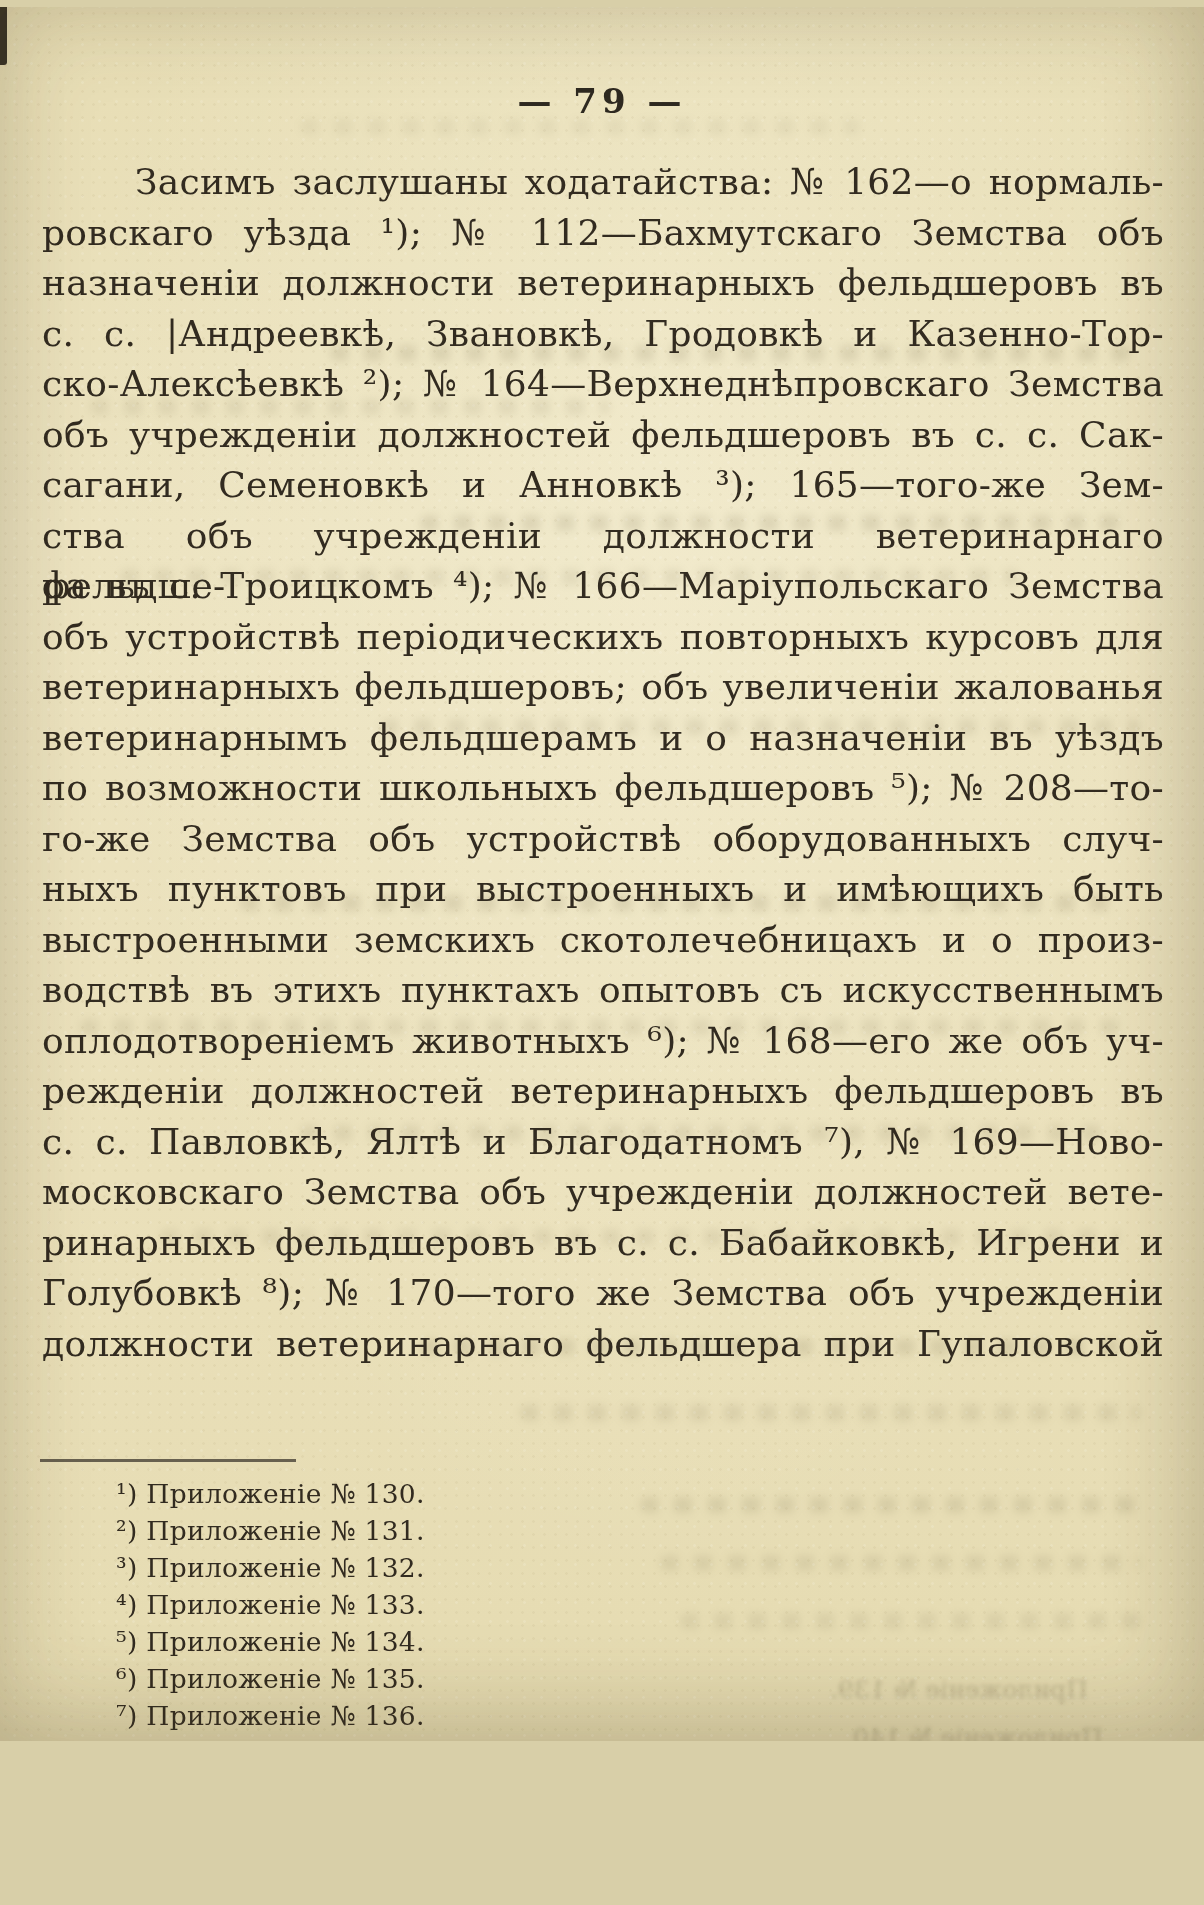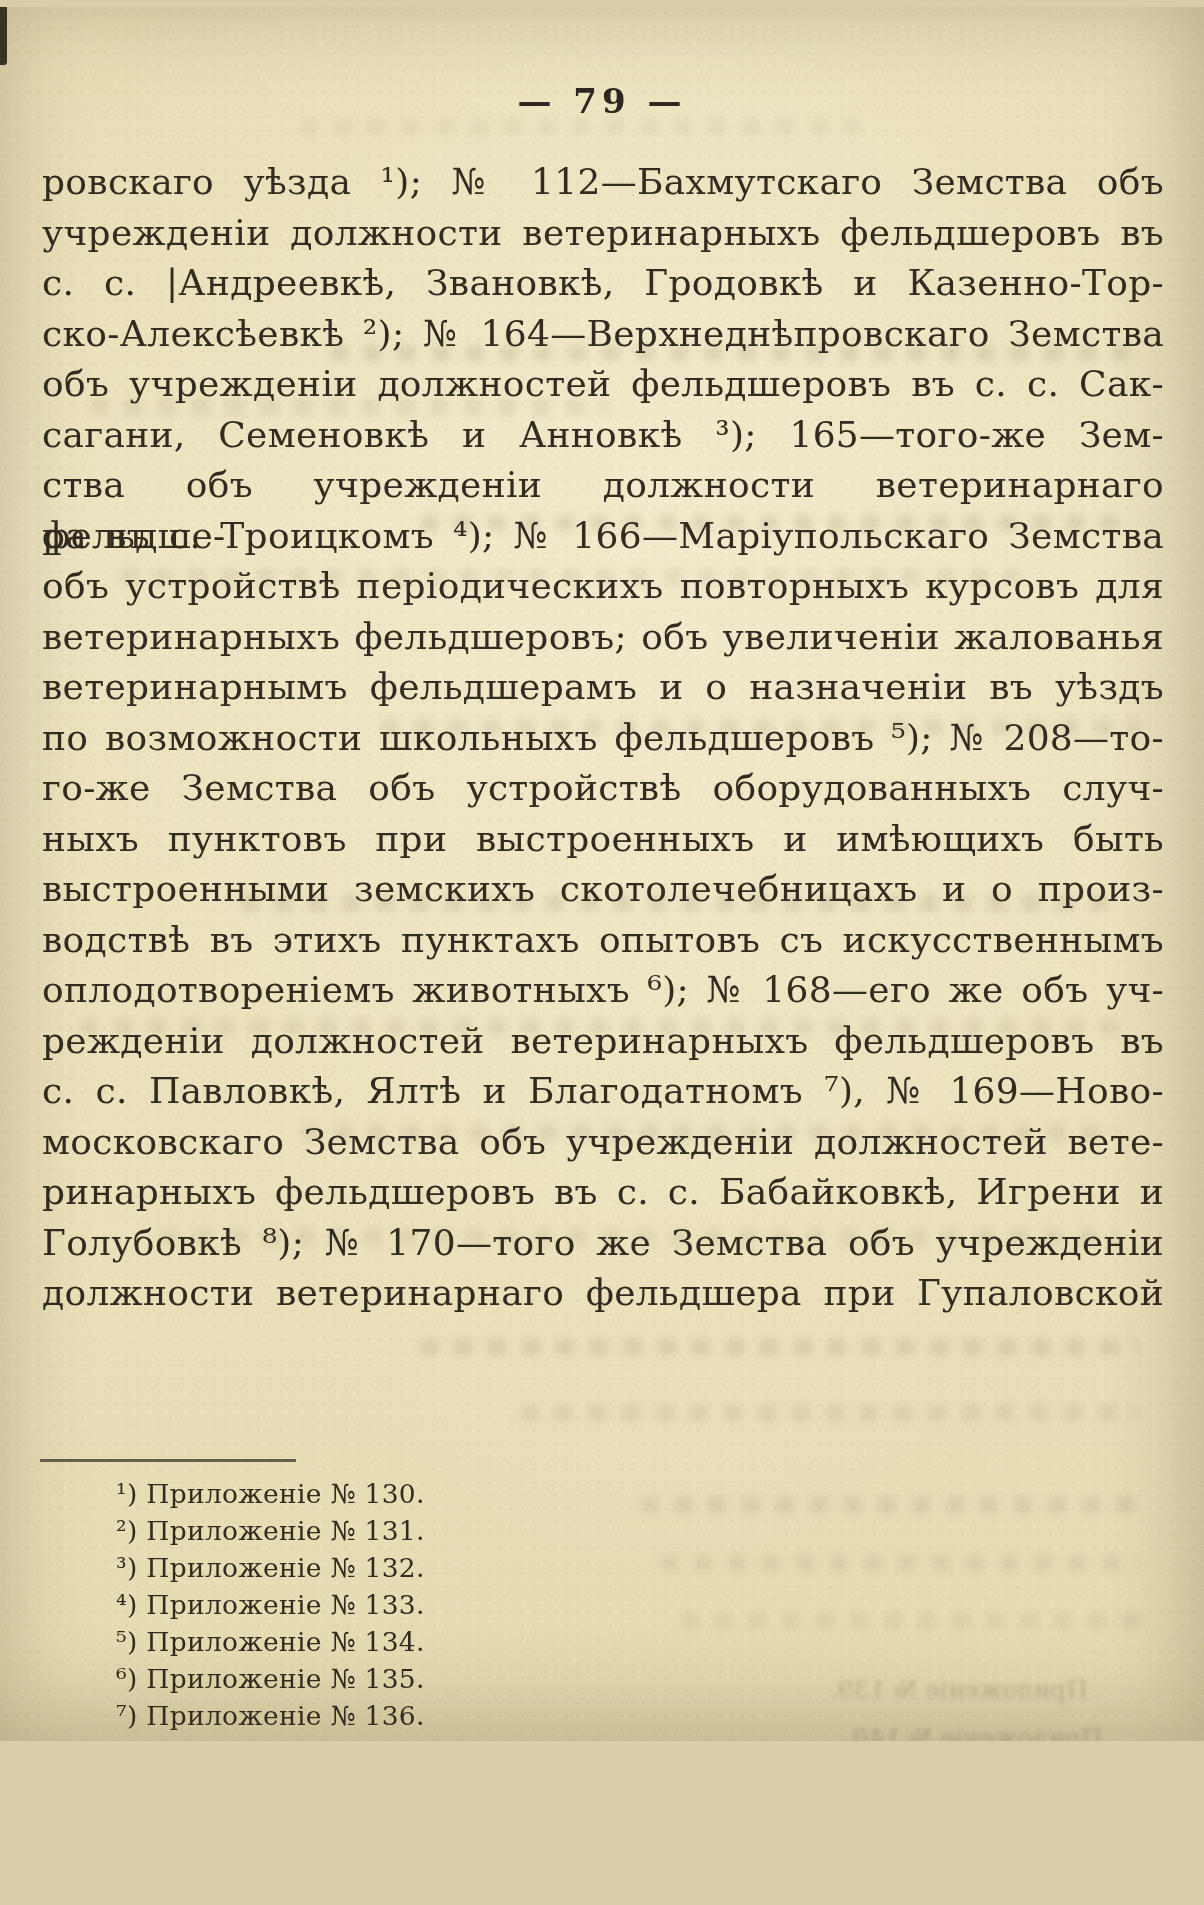--- a/index.html
+++ b/index.html
@@ -103,22 +103,23 @@
 
   <div class="bleed-text" style="left:830px;top:1668px;">Приложеніе № 139.</div>
   <div class="bleed-text" style="left:845px;top:1716px;">Приложеніе № 140.</div>
   <div class="bleed-text" style="left:855px;top:1762px;">Приложеніе № 141.</div>
 
   <div class="corner-artifact"></div>
 
   <div class="page-header">— 79 —</div>
 
   <div class="body-text">
+    <div class="text-line indent">Засимъ заслушаны ходатайства: № 162—о нормаль-</div>
     <div class="text-line">ровскаго уѣзда ¹); № 112—Бахмутскаго Земства объ</div>
-    <div class="text-line">учрежденіи должности ветеринарныхъ фельдшеровъ въ</div>
+    <div class="text-line">назначеніи должности ветеринарныхъ фельдшеровъ въ</div>
     <div class="text-line">с. с. |Андреевкѣ, Звановкѣ, Гродовкѣ и Казенно-Тор-</div>
     <div class="text-line">ско-Алексѣевкѣ ²); № 164—Верхнеднѣпровскаго Земства</div>
     <div class="text-line">объ учрежденіи должностей фельдшеровъ въ с. с. Сак-</div>
     <div class="text-line">сагани, Семеновкѣ и Анновкѣ ³); 165—того-же Зем-</div>
     <div class="text-line">ства объ учрежденіи должности ветеринарнаго фельдше-</div>
     <div class="text-line">ра въ с. Троицкомъ ⁴); № 166—Маріупольскаго Земства</div>
     <div class="text-line">объ устройствѣ періодическихъ повторныхъ курсовъ для</div>
     <div class="text-line">ветеринарныхъ фельдшеровъ; объ увеличеніи жалованья</div>
     <div class="text-line">ветеринарнымъ фельдшерамъ и о назначеніи въ уѣздъ</div>
     <div class="text-line">по возможности школьныхъ фельдшеровъ ⁵); № 208—то-</div>

